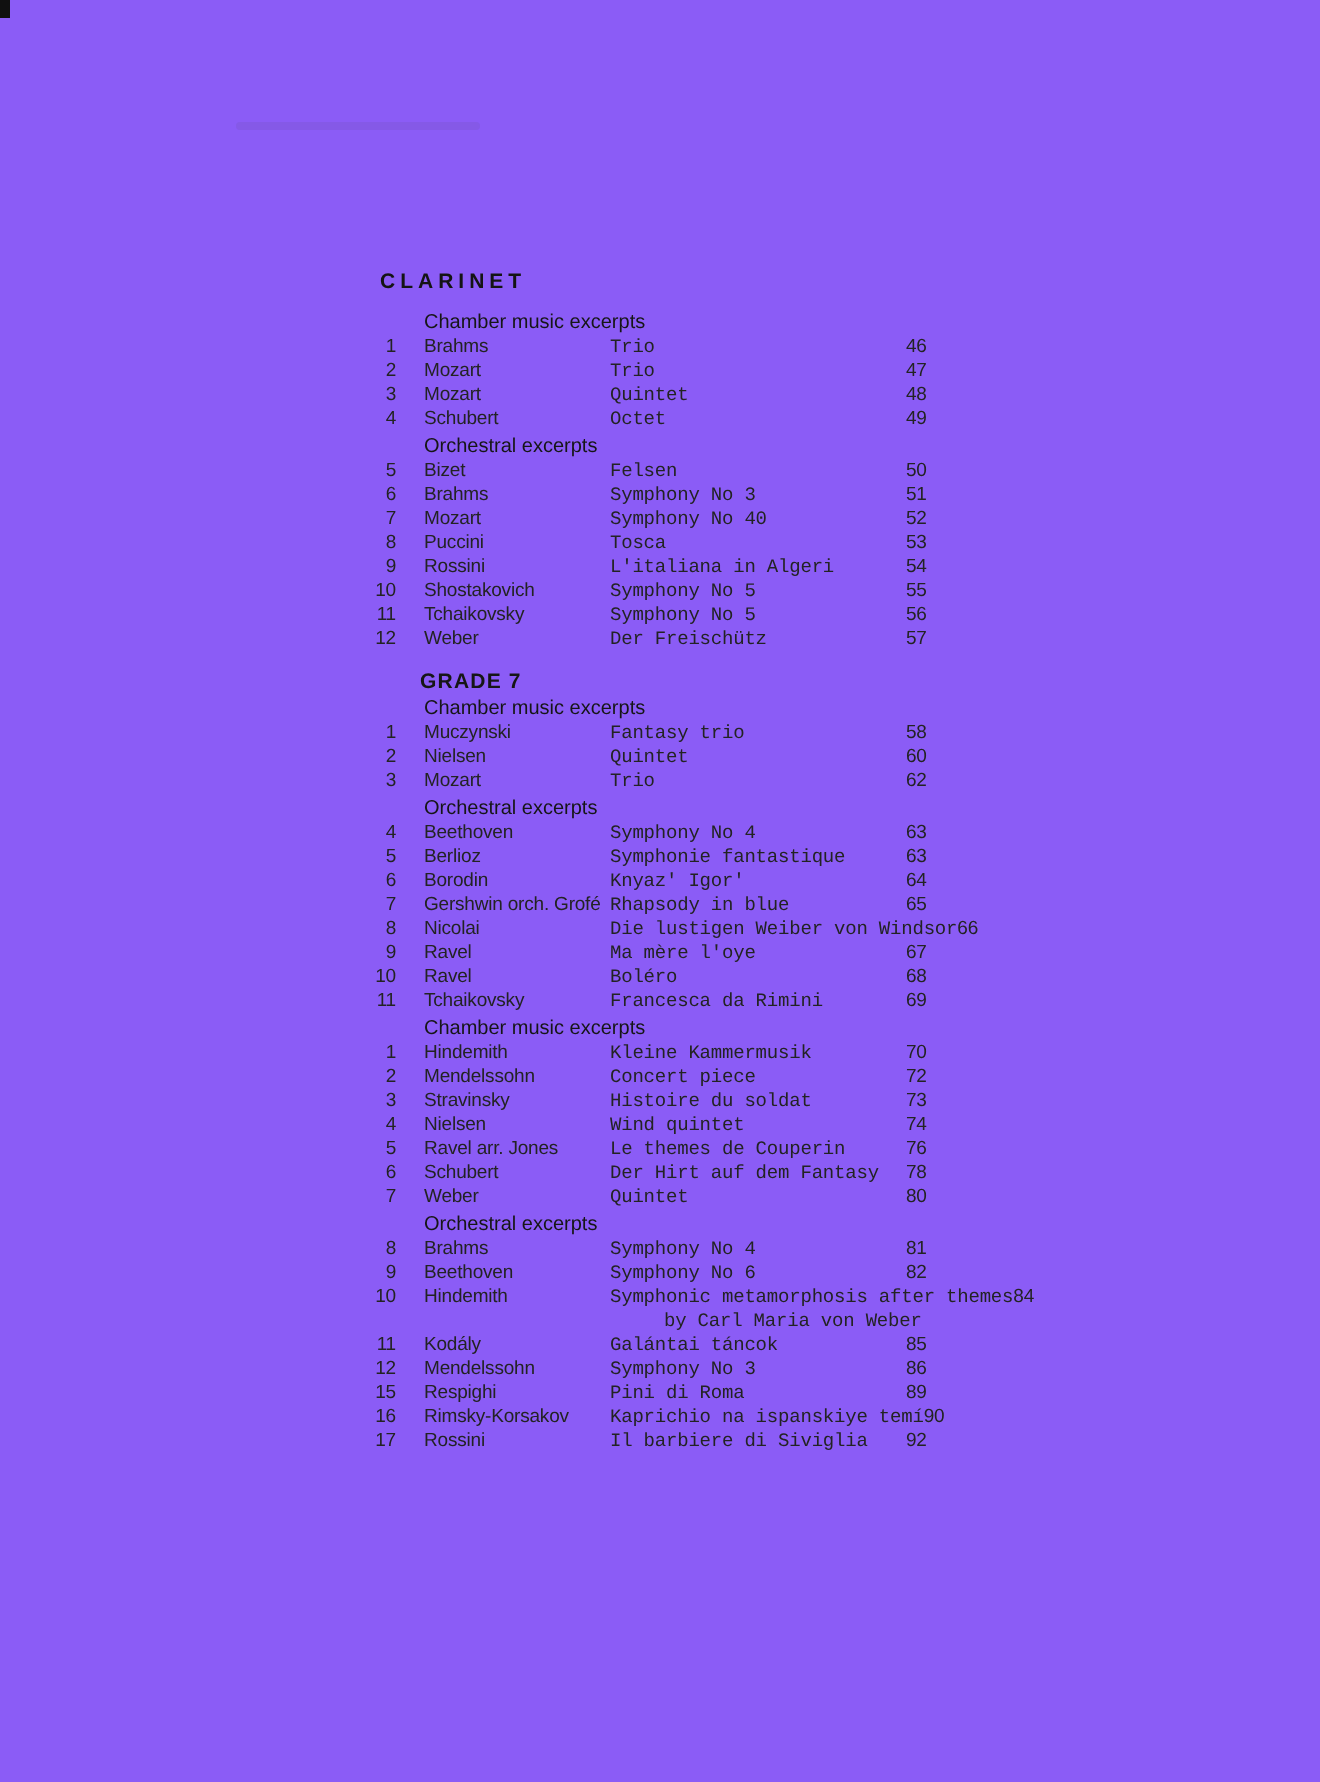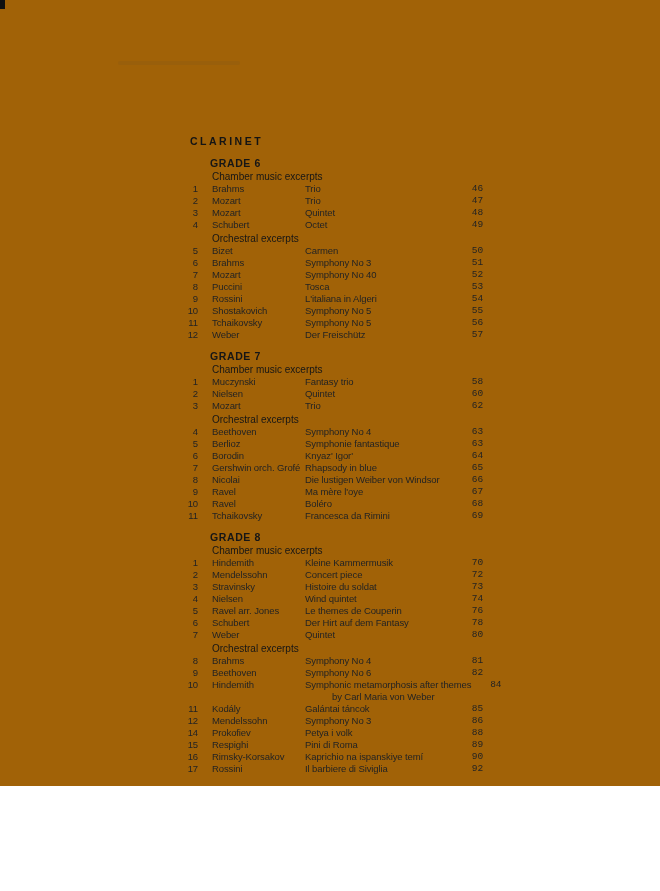--- a/index.html
+++ b/index.html
@@ -3,22 +3,22 @@
 <meta charset="utf-8">
 <style>
   html, body { margin: 0; padding: 0; }
   body {
     width: 660px; height: 891px;
     background: #ffffff;
     font-family: "Liberation Sans", sans-serif;
   }
   .page {
     position: relative;
-    width: 660px; height: 786px;
-    background: #a16207;
+    width: 660px; height: 891px;
+    background: #8b5cf6;
     color: #1b1b1b;
     overflow: hidden;
   }
   
   .corner-mark {
     position: absolute; left: 0; top: 0;
     width: 5px; height: 9px; background: #101010;
   }
   .smudge {
     position: absolute; left: 118px; top: 61px;
@@ -50,37 +50,36 @@
   .row {
     display: grid;
     grid-template-columns: 34px 93px 1fr 30px;
     align-items: start;
     font-size: 9.5px; line-height: 12px;
     letter-spacing: -0.1px;
     color: #232323;
   }
   .num { text-align: right; padding-right: 14px; }
   .composer { white-space: nowrap; overflow: visible; }
-  .titlecol { white-space: nowrap; overflow: visible; }
+  .titlecol { white-space: nowrap; overflow: visible; font-family: Liberation Mono, monospace; }
   .title-line2 { display: block; margin-left: 27px; }
   .title-line2:empty { display: none; }
-  .pagenum { text-align: right; font-family: Liberation Mono, monospace; }
+  .pagenum { text-align: left; }
   h1, h2, h3 { font-family: "Liberation Sans", sans-serif; }
 </style>
 </head>
 <body>
 
 <div class="page">
   <div class="corner-mark"></div>
   <div class="smudge"></div>
   <div class="content">
     <h1 class="clarinet-title">CLARINET</h1>
     <div id="sections">
   <section class="grade">
-    <h2 class="grade-heading">GRADE 6</h2>
     <div class="groups">
   <div class="group">
     <h3 class="group-heading">Chamber music excerpts</h3>
     <div class="rows">
   <div class="row">
     <span class="num">1</span>
     <span class="composer">Brahms</span>
     <span class="titlecol">
       <span class="title-line">Trio</span>
       
@@ -120,21 +119,21 @@
 </div>
   </div>
 
   <div class="group">
     <h3 class="group-heading">Orchestral excerpts</h3>
     <div class="rows">
   <div class="row">
     <span class="num">5</span>
     <span class="composer">Bizet</span>
     <span class="titlecol">
-      <span class="title-line">Carmen</span>
+      <span class="title-line">Felsen</span>
       
     </span>
     <span class="pagenum">50</span>
   </div>
 
   <div class="row">
     <span class="num">6</span>
     <span class="composer">Brahms</span>
     <span class="titlecol">
       <span class="title-line">Symphony No 3</span>
@@ -326,21 +325,20 @@
       
     </span>
     <span class="pagenum">69</span>
   </div>
 </div>
   </div>
 </div>
   </section>
 
   <section class="grade">
-    <h2 class="grade-heading">GRADE 8</h2>
     <div class="groups">
   <div class="group">
     <h3 class="group-heading">Chamber music excerpts</h3>
     <div class="rows">
   <div class="row">
     <span class="num">1</span>
     <span class="composer">Hindemith</span>
     <span class="titlecol">
       <span class="title-line">Kleine Kammermusik</span>
       
@@ -457,29 +455,20 @@
     <span class="num">12</span>
     <span class="composer">Mendelssohn</span>
     <span class="titlecol">
       <span class="title-line">Symphony No 3</span>
       
     </span>
     <span class="pagenum">86</span>
   </div>
 
 
-  <div class="row">
-    <span class="num">14</span>
-    <span class="composer">Prokofiev</span>
-    <span class="titlecol">
-      <span class="title-line">Petya i volk</span>
-      
-    </span>
-    <span class="pagenum">88</span>
-  </div>
 
   <div class="row">
     <span class="num">15</span>
     <span class="composer">Respighi</span>
     <span class="titlecol">
       <span class="title-line">Pini di Roma</span>
       
     </span>
     <span class="pagenum">89</span>
   </div>

